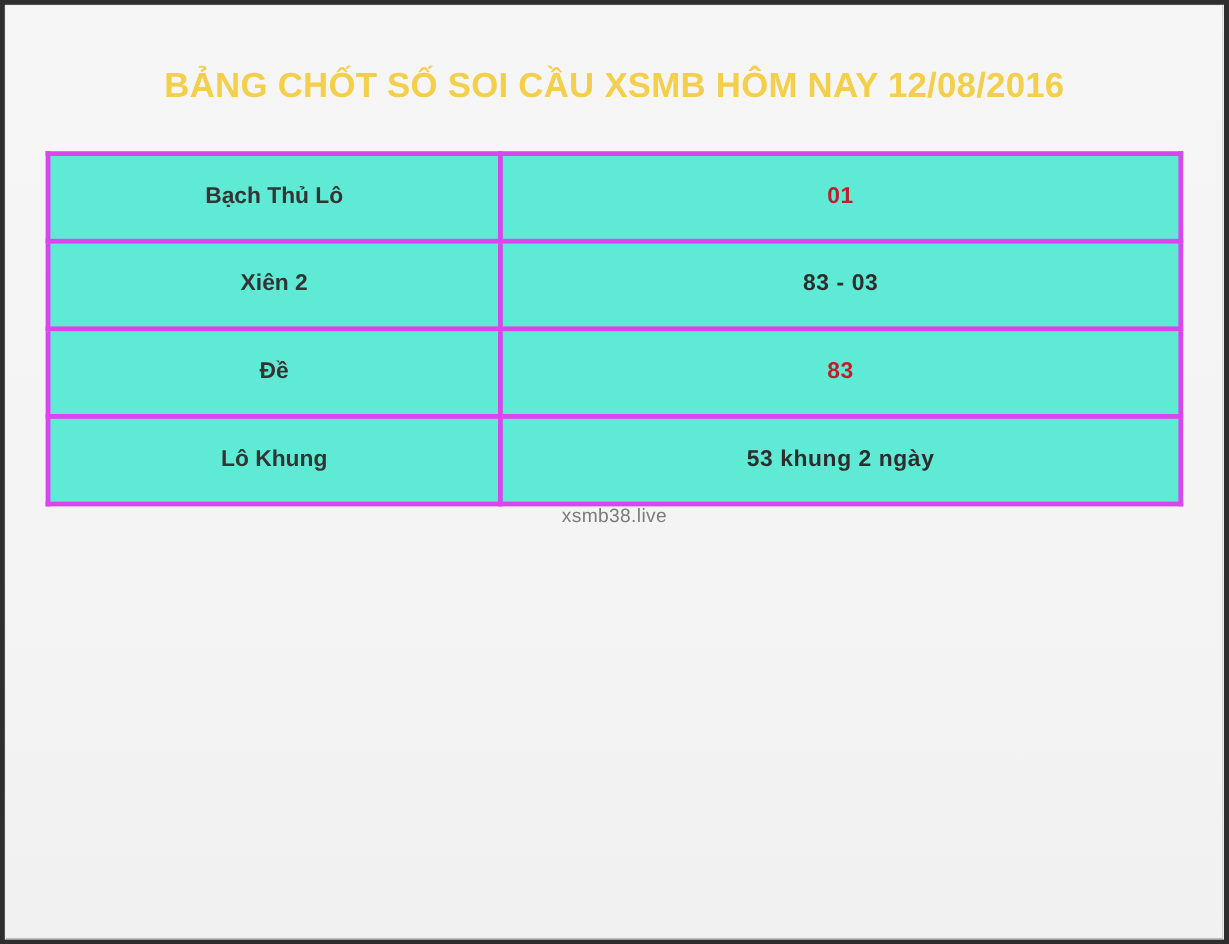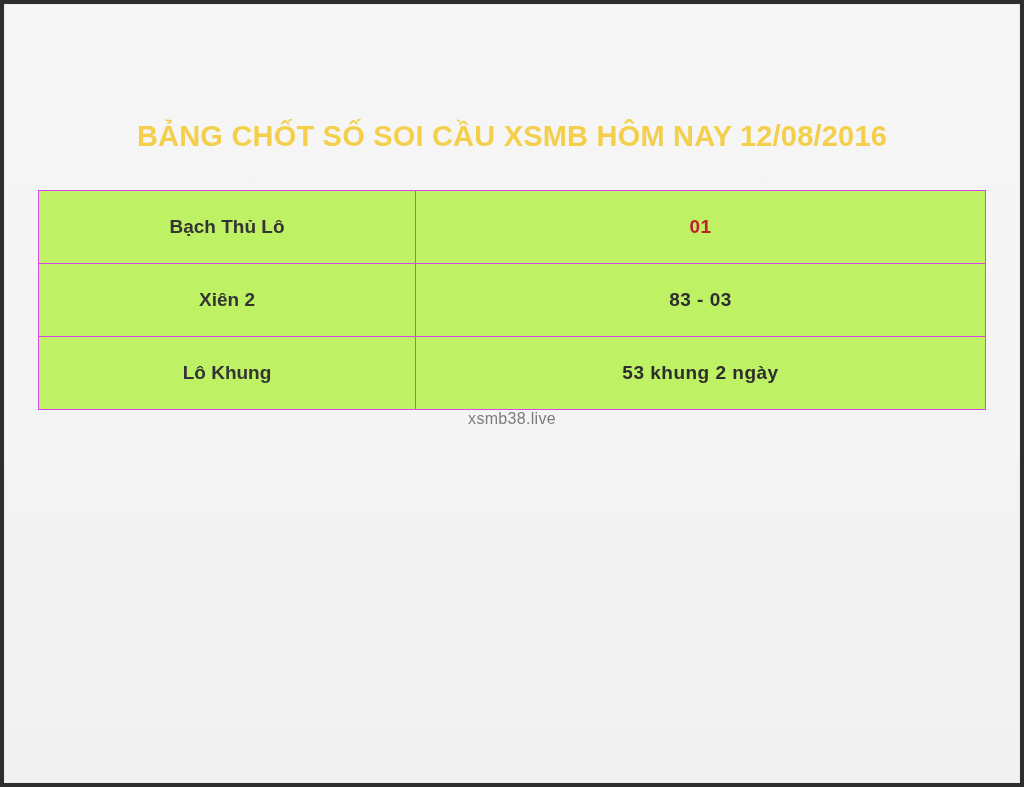--- a/index.html
+++ b/index.html
@@ -21,47 +21,47 @@
     width: 1016px;
     height: 779px;
     background: linear-gradient(180deg, #f7f6f6 0%, #f5f4f4 55%, #f2f1f1 100%);
     box-sizing: border-box;
     border: 1px solid #ececec;
     display: flex;
     flex-direction: column;
     align-items: center;
   }
   .page-title {
-    margin-top: 116px;
+    margin-top: 52px;
     font-size: 29px;
     font-weight: bold;
     letter-spacing: 0.2px;
     color: #f4cf4b;
     text-align: center;
     line-height: 1.1;
     white-space: nowrap;
     user-select: none;
   }
   .table-wrap {
     margin-top: 37px;
     width: 948px;
   }
   table.soi-cau-table {
     width: 100%;
     border-collapse: collapse;
     background: #ffffff;
     table-layout: fixed;
   }
   table.soi-cau-table td {
-    border: 1px solid #d946ef;
+    border: 4px solid #d946ef;
     height: 73px;
     padding: 0 8px;
     text-align: center;
     vertical-align: middle;
-    background: #bef264;
+    background: #5eead4;
     box-sizing: border-box;
   }
   td.cell-label {
     width: 377px;
     font-size: 19px;
     font-weight: bold;
     color: #343434;
   }
   td.cell-value {
     font-size: 19px;
@@ -91,20 +91,24 @@
       <tbody>
           <tr>
             <td class="cell-label">Bạch Thủ Lô</td>
             <td class="cell-value is-highlight">01</td>
           </tr>
           <tr>
             <td class="cell-label">Xiên 2</td>
             <td class="cell-value">83 - 03</td>
           </tr>
           <tr>
+            <td class="cell-label">Đề</td>
+            <td class="cell-value is-highlight">83</td>
+          </tr>
+          <tr>
             <td class="cell-label">Lô Khung</td>
             <td class="cell-value">53 khung 2 ngày</td>
           </tr>
         </tbody>
     </table>
   </div>
 
   <div class="footer-note">xsmb38.live</div>
 
 </div>

